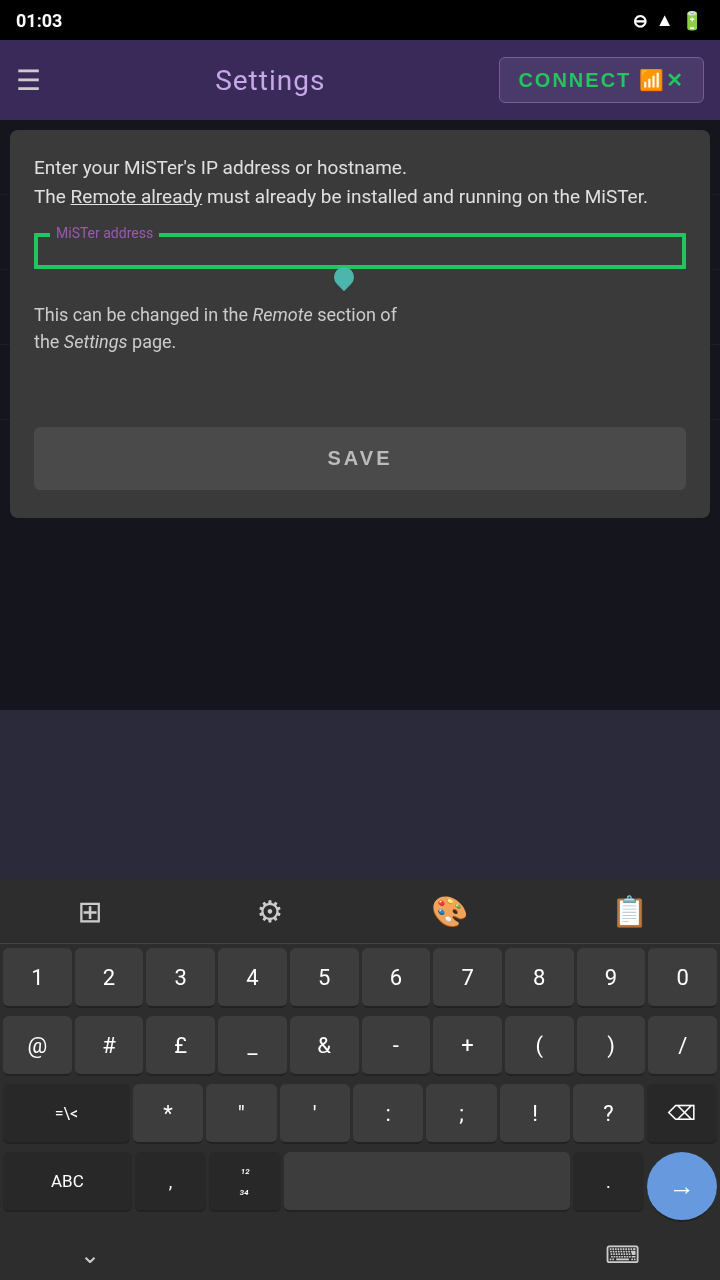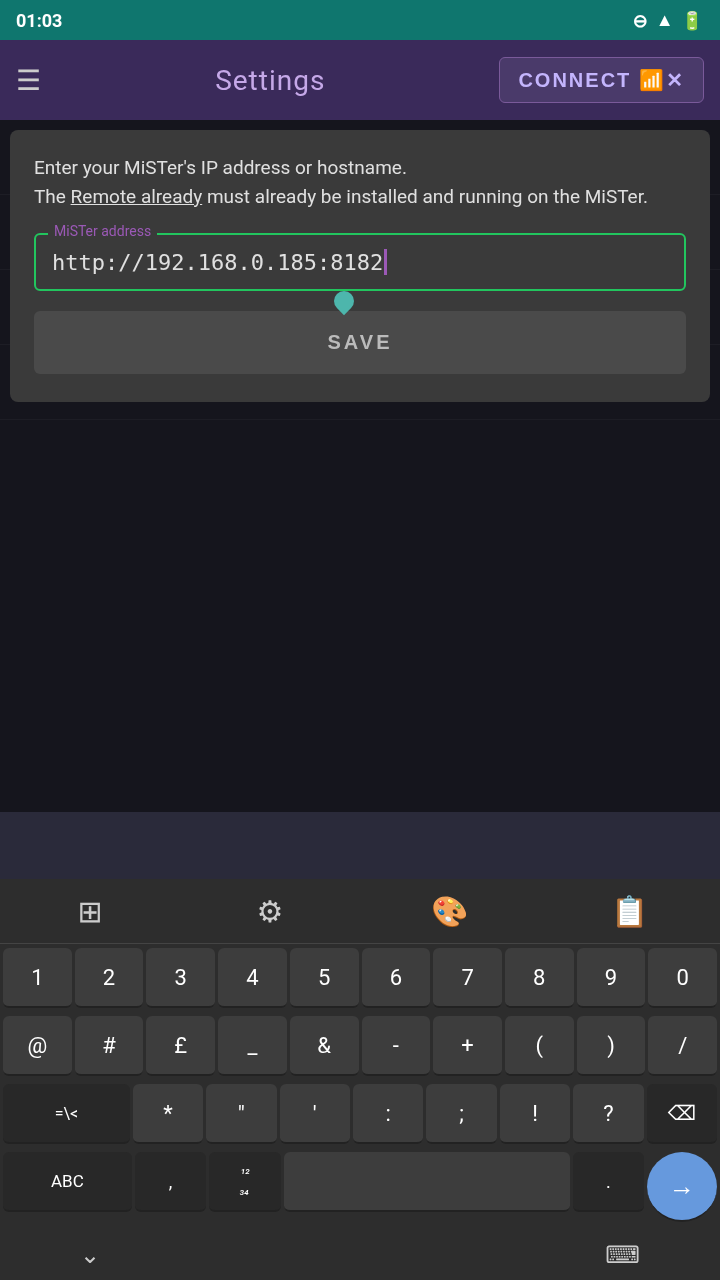--- a/index.html
+++ b/index.html
@@ -10,21 +10,21 @@
       height: 1280px;
       background: #2a2a3a;
       font-family: 'Roboto', Arial, sans-serif;
       overflow: hidden;
       position: relative;
     }
 
     
     .status-bar {
       height: 40px;
-      background: #0f766e;
+      background: #000000;
       display: flex;
       align-items: center;
       justify-content: space-between;
       padding: 0 16px;
       color: white;
       font-size: 18px;
       font-weight: bold;
     }
     .status-icons {
       display: flex;
@@ -49,21 +49,21 @@
     .app-bar-title {
       color: #c5a8e8;
       font-size: 28px;
       font-weight: 400;
       letter-spacing: 1px;
     }
     .connect-btn {
       background: #4a3a6a;
       border: 1px solid #7a5a9a;
       border-radius: 6px;
-      color: #c4b5fd;
+      color: #22c55e;
       font-size: 20px;
       font-weight: bold;
       letter-spacing: 2px;
       padding: 10px 18px;
       display: flex;
       align-items: center;
       gap: 8px;
       cursor: pointer;
     }
 
@@ -126,22 +126,22 @@
     .dialog-message {
       color: #e0e0e0;
       font-size: 19px;
       line-height: 1.5;
       margin-bottom: 22px;
     }
     .dialog-message u {
       text-decoration: underline;
     }
     .input-container {
-      border: 2px solid #22c55e;
-      border-radius: 6px;
+      border: 4px solid #22c55e;
+      border-radius: 1px;
       padding: 14px 16px;
       margin-bottom: 20px;
       position: relative;
       background: transparent;
     }
     .input-label {
       position: absolute;
       top: -12px;
       left: 12px;
       background: #3a3a3a;
@@ -179,20 +179,21 @@
       background: #4a4a4a;
       border: none;
       border-radius: 6px;
       color: #bbb;
       font-size: 20px;
       font-weight: bold;
       letter-spacing: 3px;
       padding: 20px;
       cursor: pointer;
       text-align: center;
+      margin-top: 44px;
     }
 
     
     .keyboard-area {
       position: absolute;
       bottom: 0;
       left: 0;
       right: 0;
       background: #2d2d2d;
     }
@@ -290,21 +291,21 @@
 
 <div class="app-bar">
   <span class="hamburger-icon">☰</span>
   <span class="app-bar-title">Settings</span>
   <button class="connect-btn">
     <span>CONNECT</span>
     <span>📶✕</span>
   </button>
 </div>
 
-<div class="content-area" style="height: 692px; position: relative; overflow: hidden;">
+<div class="content-area" style="height: 590px; position: relative; overflow: hidden;">
 
   <div class="settings-list">
     <div class="settings-item">
       <span class="item-icon">🖥</span>
       <span class="item-label"></span>
       <span class="arrow">›</span>
     </div>
     <div class="settings-item">
       <span class="item-icon">🖼</span>
       <span class="item-label"></span>
@@ -325,29 +326,28 @@
   <div class="dialog-overlay"></div>
 
   <div class="dialog">
     <p class="dialog-message">
       Enter your MiSTer's IP address or hostname.<br>
       The <u>Remote already</u> must already be installed and running on the MiSTer.
     </p>
 
     <div class="input-container">
       <span class="input-label">MiSTer address</span>
-      <div class="input-value">
-        <span>http://192.168.0.185:8182</span>
-          <span class="cursor-indicator"></span>
-      </div>
       <div style="position: absolute; bottom: -22px; left: 46%;">
         <div style="width: 20px; height: 20px; background: #4db6ac; border-radius: 50% 50% 50% 0; transform: rotate(-45deg);"></div>
       </div>
     </div>
 
+    <p class="dialog-note" style="margin-top: 32px;">
+      This can be changed in the <i>Remote</i> section of<br>the <i>Settings</i> page.
+    </p>
 
     <button class="save-btn">SAVE</button>
   </div>
 </div>
 
 <div class="keyboard-area">
 
   <div class="keyboard-toolbar">
     <div class="toolbar-btn">⊞</div>
     <div class="toolbar-btn">⚙</div>

